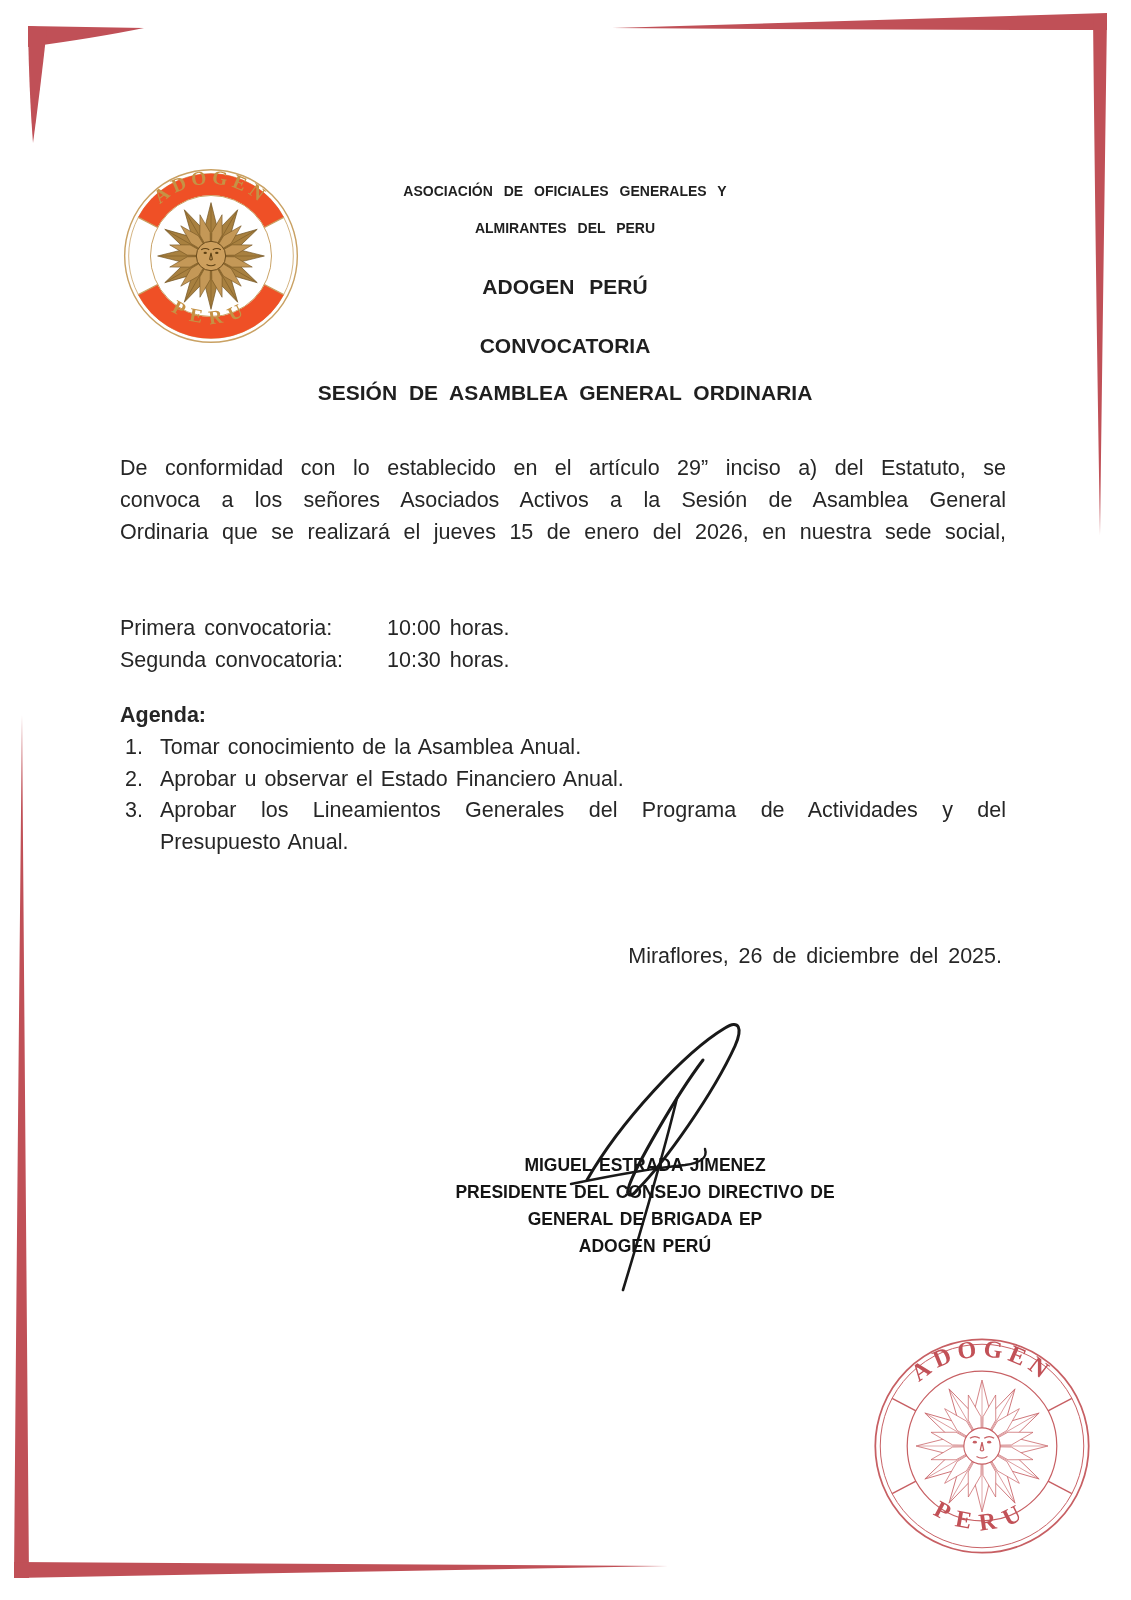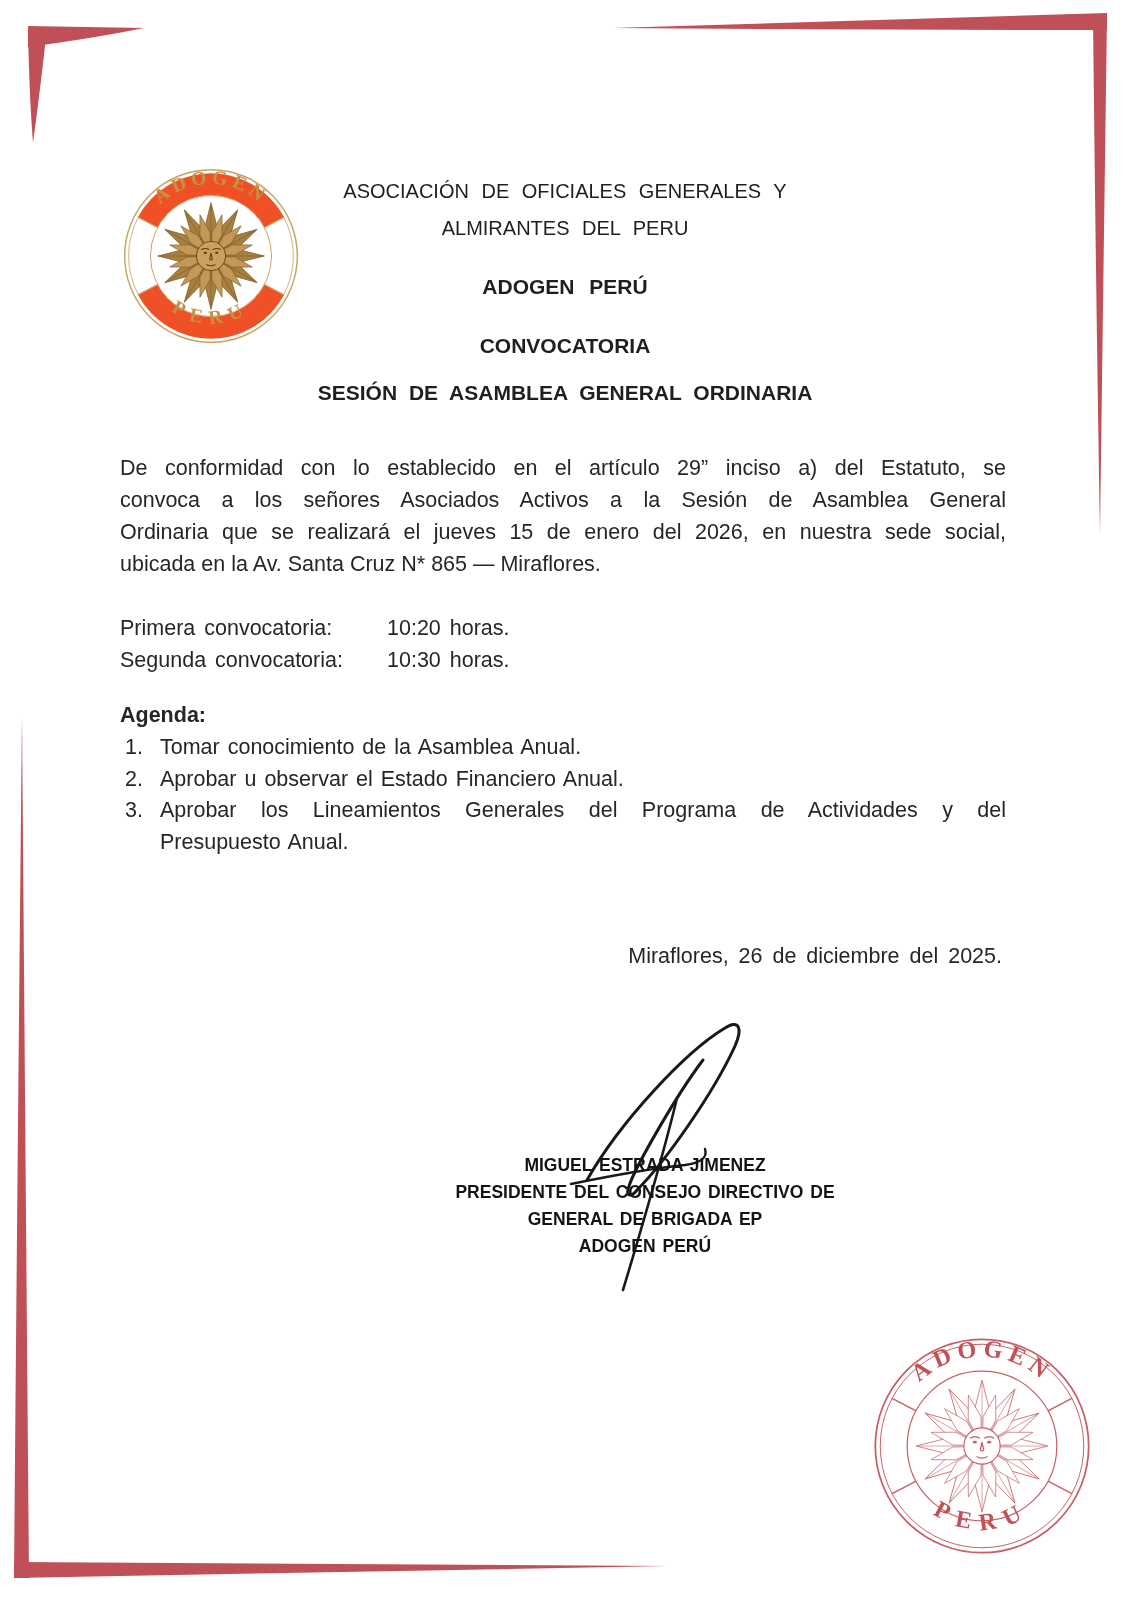--- a/index.html
+++ b/index.html
@@ -4,21 +4,21 @@
 <style>
   html,body{margin:0;padding:0;background:#e9e9e9;}
   .page{
     position:relative;width:1131px;height:1600px;margin:0 auto;background:#ffffff;
     font-family:"Liberation Sans","DejaVu Sans",sans-serif;color:#262626;overflow:hidden;
   }
   svg{display:block;}
   .abs{position:absolute;}
   
   .header-block{left:120px;top:173px;width:890px;text-align:center;}
-  .doc-title{font-size:20px;font-weight:normal;line-height:37px;word-spacing:7px;color:#1f1f1f;}
+  .doc-title{font-size:14px;font-weight:bold;line-height:37px;word-spacing:7px;color:#1f1f1f;}
   .org-short{font-size:21px;font-weight:bold;line-height:37px;word-spacing:9px;margin-top:21px;color:#1f1f1f;}
   .conv{font-size:21px;font-weight:bold;line-height:37px;word-spacing:4px;margin-top:22px;color:#1f1f1f;}
   .session{font-size:21px;font-weight:bold;line-height:37px;word-spacing:6px;margin-top:10px;color:#1f1f1f;}
   
   .body-par{left:120px;top:452px;width:886px;font-size:21.5px;line-height:32px;}
   .jline{text-align:justify;text-align-last:justify;}
   .schedule{left:120px;top:612px;width:700px;font-size:21.5px;line-height:32px;}
   .schedule .row{display:flex;}
   .schedule .lbl{width:267px;word-spacing:3px;}
   .schedule .tm{word-spacing:3px;}
@@ -128,27 +128,26 @@
     <div class="doc-title">ALMIRANTES DEL PERU</div>
     <div class="org-short">ADOGEN PERÚ</div>
     <div class="conv">CONVOCATORIA</div>
     <div class="session">SESIÓN DE ASAMBLEA GENERAL ORDINARIA</div>
   </div>
 
   <div class="abs body-par">
     <div class="jline">De conformidad con lo establecido en el artículo 29” inciso a) del Estatuto, se</div>
     <div class="jline">convoca a los señores Asociados Activos a la Sesión de Asamblea General</div>
     <div class="jline">Ordinaria que se realizará el jueves 15 de enero del 2026, en nuestra sede social,</div>
-    <div>ubicada en la Av. Santa Cruz N* 865 — Miraflores.</div>
   </div>
 
   <div class="abs schedule">
     <div class="row">
       <span class="lbl">Primera convocatoria:</span>
-      <span class="tm">10:20 horas.</span>
+      <span class="tm">10:00 horas.</span>
     </div>
     <div class="row">
       <span class="lbl">Segunda convocatoria:</span>
       <span class="tm">10:30 horas.</span>
     </div>
   </div>
 
   <div class="abs agenda-head">Agenda:</div>
   <div class="abs agenda-list">
     <div class="agenda-item">

